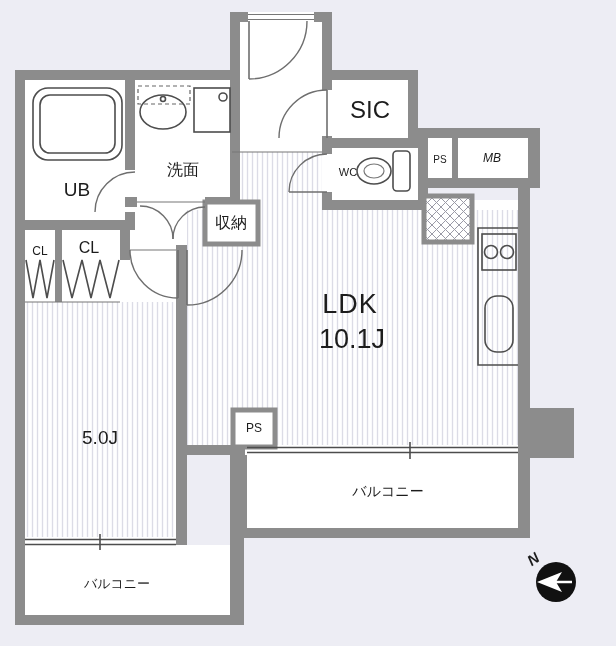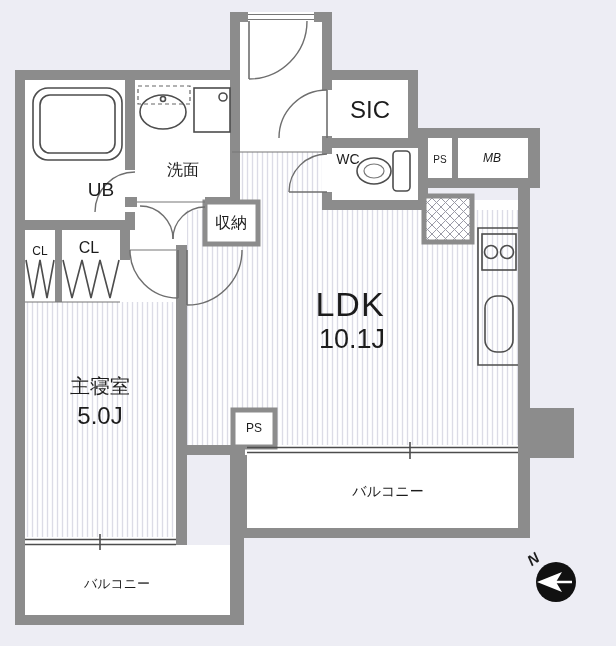--- a/index.html
+++ b/index.html
@@ -157,30 +157,29 @@
       <line class="leaf" x1="187" y1="250" x2="187" y2="305"></line>
     </g>
 
     <g>
       <circle cx="556" cy="582" r="20" style="fill:var(--compass-bg)"></circle>
       <polygon points="537,582 562,572 556,582 562,592" style="fill:var(--compass-arrow)"></polygon>
       <line x1="556" y1="582" x2="572" y2="582" style="stroke:var(--compass-arrow);stroke-width:2.5"></line>
     </g>
   </svg>
 
-  <div class="lbl" style="left:77px;top:190px;font-size:19px;margin-left:24px;">UB</div>
+  <div class="lbl" style="left:77px;top:190px;font-size:19px;">UB</div>
   <div class="lbl" style="left:183px;top:170px;font-size:16px;">洗面</div>
   <div class="lbl" style="left:370px;top:110px;font-size:24px;">SIC</div>
-  <div class="lbl" style="left:348px;top:159px;font-size:14px;">WC</div>
+  <div class="lbl" style="left:348px;top:172px;font-size:11px;">WC</div>
   <div class="lbl" style="left:440px;top:159px;font-size:10px;">PS</div>
   <div class="lbl" style="left:492px;top:158px;font-size:12px;font-style:italic;">MB</div>
   <div class="lbl" style="left:40px;top:251px;font-size:12px;">CL</div>
   <div class="lbl" style="left:89px;top:248px;font-size:16px;">CL</div>
   <div class="lbl" style="left:231px;top:223px;font-size:16px;">収納</div>
-  <div class="lbl" style="left:350px;top:304px;font-size:34px;letter-spacing:1px;">LDK</div>
+  <div class="lbl" style="left:350px;top:304px;font-size:27px;letter-spacing:1px;">LDK</div>
   <div class="lbl" style="left:352px;top:339px;font-size:27px;">10.1J</div>
-  <div class="lbl" style="left:100px;top:386px;font-size:20px;">主寝室</div>
-  <div class="lbl" style="left:100px;top:416px;font-size:24px;">5.0J</div>
+  <div class="lbl" style="left:100px;top:438px;font-size:19px;">5.0J</div>
   <div class="lbl" style="left:254px;top:428px;font-size:12px;">PS</div>
   <div class="lbl" style="left:388px;top:492px;font-size:14px;">バルコニー</div>
   <div class="lbl" style="left:117px;top:584px;font-size:13px;">バルコニー</div>
   <div class="lbl" style="left:533px;top:559px;font-size:15px;font-weight:bold;font-style:italic;transform:translate(-50%,-50%) rotate(-35deg);">N</div>
 </div>
 
 </body></html>

